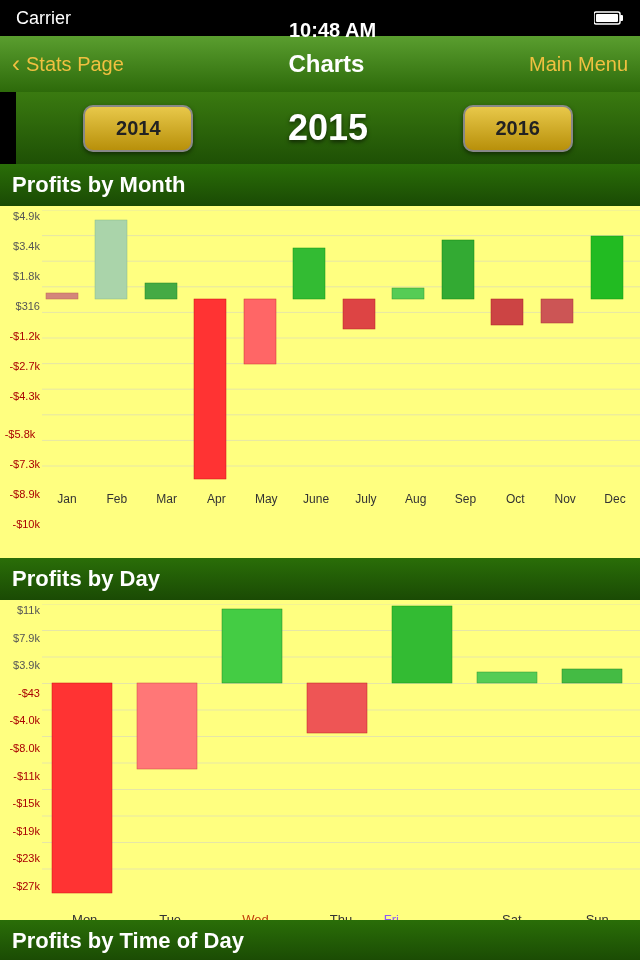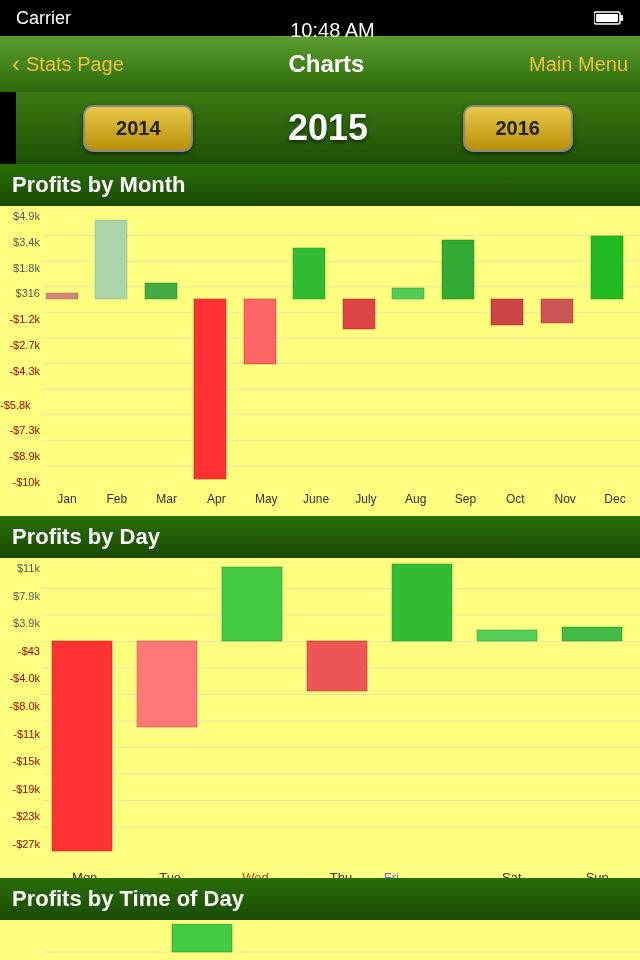--- a/index.html
+++ b/index.html
@@ -11,21 +11,21 @@
       background: #000;
       height: 36px;
       display: flex;
       align-items: center;
       justify-content: space-between;
       padding: 0 16px;
       color: #fff;
       font-size: 18px;
       font-weight: 500;
     }
-    .status-time { font-size: 20px; font-weight: 400; margin-top: 24px; }
+    .status-time { font-size: 20px; font-weight: 700; margin-top: 24px; }
     .status-right { display: flex; align-items: center; gap: 8px; }
 
     
     .nav-bar {
       background: linear-gradient(to bottom, #5a9e2f, #2d6a0a);
       height: 56px;
       display: flex;
       align-items: center;
       justify-content: space-between;
       padding: 0 12px;
@@ -123,31 +123,31 @@
 <div class="year-selector">
   <button class="year-btn">2014</button>
   <span class="year-current">2015</span>
   <button class="year-btn">2016</button>
 </div>
 
 <div>
   <div class="section-header">
     <span>Profits by Month</span>
   </div>
-  <div class="chart-container" style="height: 310px; padding: 4px 0 0 42px;">
+  <div class="chart-container" style="height: 352px; padding: 4px 0 0 42px;">
 
     <div style="position:absolute; left:0; top:0; bottom:28px; width:42px; display:flex; flex-direction:column; justify-content:space-between; padding:4px 2px 0 0;">
       <span style="font-size:11px;color:#555;text-align:right;display:block;">$4.9k</span>
       <span style="font-size:11px;color:#555;text-align:right;display:block;">$3.4k</span>
       <span style="font-size:11px;color:#555;text-align:right;display:block;">$1.8k</span>
       <span style="font-size:11px;color:#555;text-align:right;display:block;">$316</span>
       <span style="font-size:11px;color:#aa0000;text-align:right;display:block;">-$1.2k</span>
       <span style="font-size:11px;color:#aa0000;text-align:right;display:block;">-$2.7k</span>
       <span style="font-size:11px;color:#aa0000;text-align:right;display:block;">-$4.3k</span>
-      <span style="font-size:11px;color:#aa0000;text-align:left;display:block;margin-top:8px;">-$5.8k</span>
+      <span style="font-size:11px;color:#aa0000;text-align:center;display:block;margin-top:8px;">-$5.8k</span>
       <span style="font-size:11px;color:#aa0000;text-align:right;display:block;">-$7.3k</span>
       <span style="font-size:11px;color:#aa0000;text-align:right;display:block;">-$8.9k</span>
       <span style="font-size:11px;color:#aa0000;text-align:right;display:block;">-$10k</span>
     </div>
 
     <svg width="598" height="282" style="display:block;">
 
       <line x1="0" y1="0" x2="598" y2="0" stroke="#ccc" stroke-width="0.5"></line>
       <line x1="0" y1="25.6" x2="598" y2="25.6" stroke="#ccc" stroke-width="0.5"></line>
       <line x1="0" y1="51.2" x2="598" y2="51.2" stroke="#ccc" stroke-width="0.5"></line>

